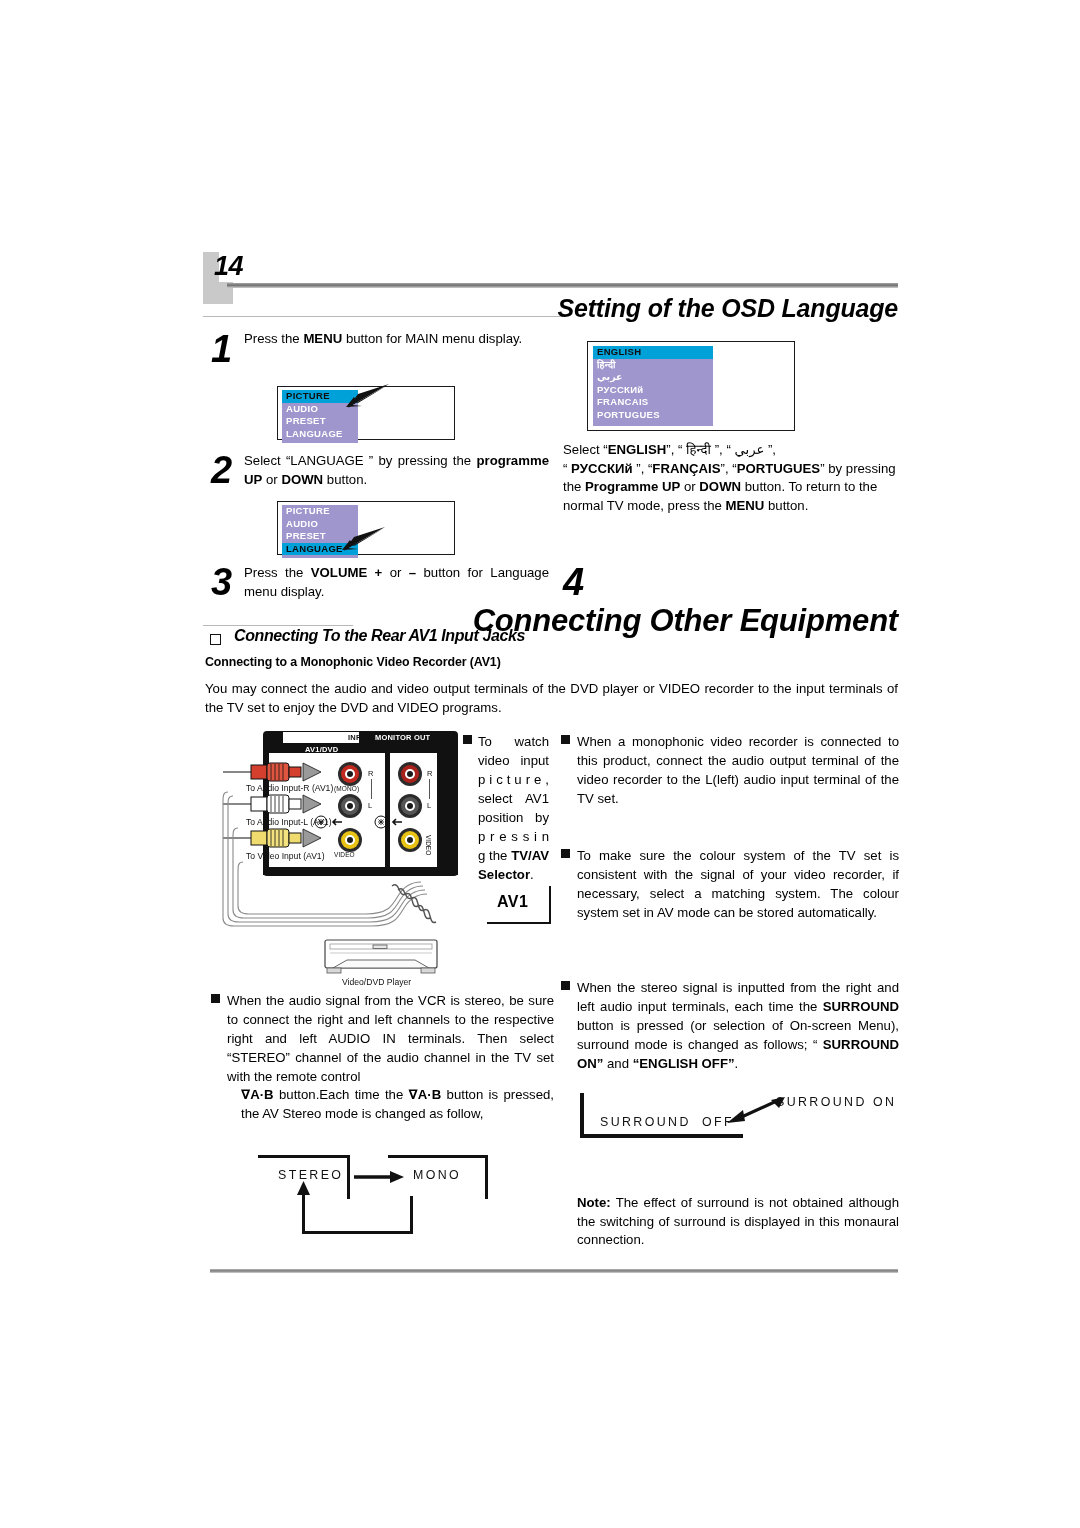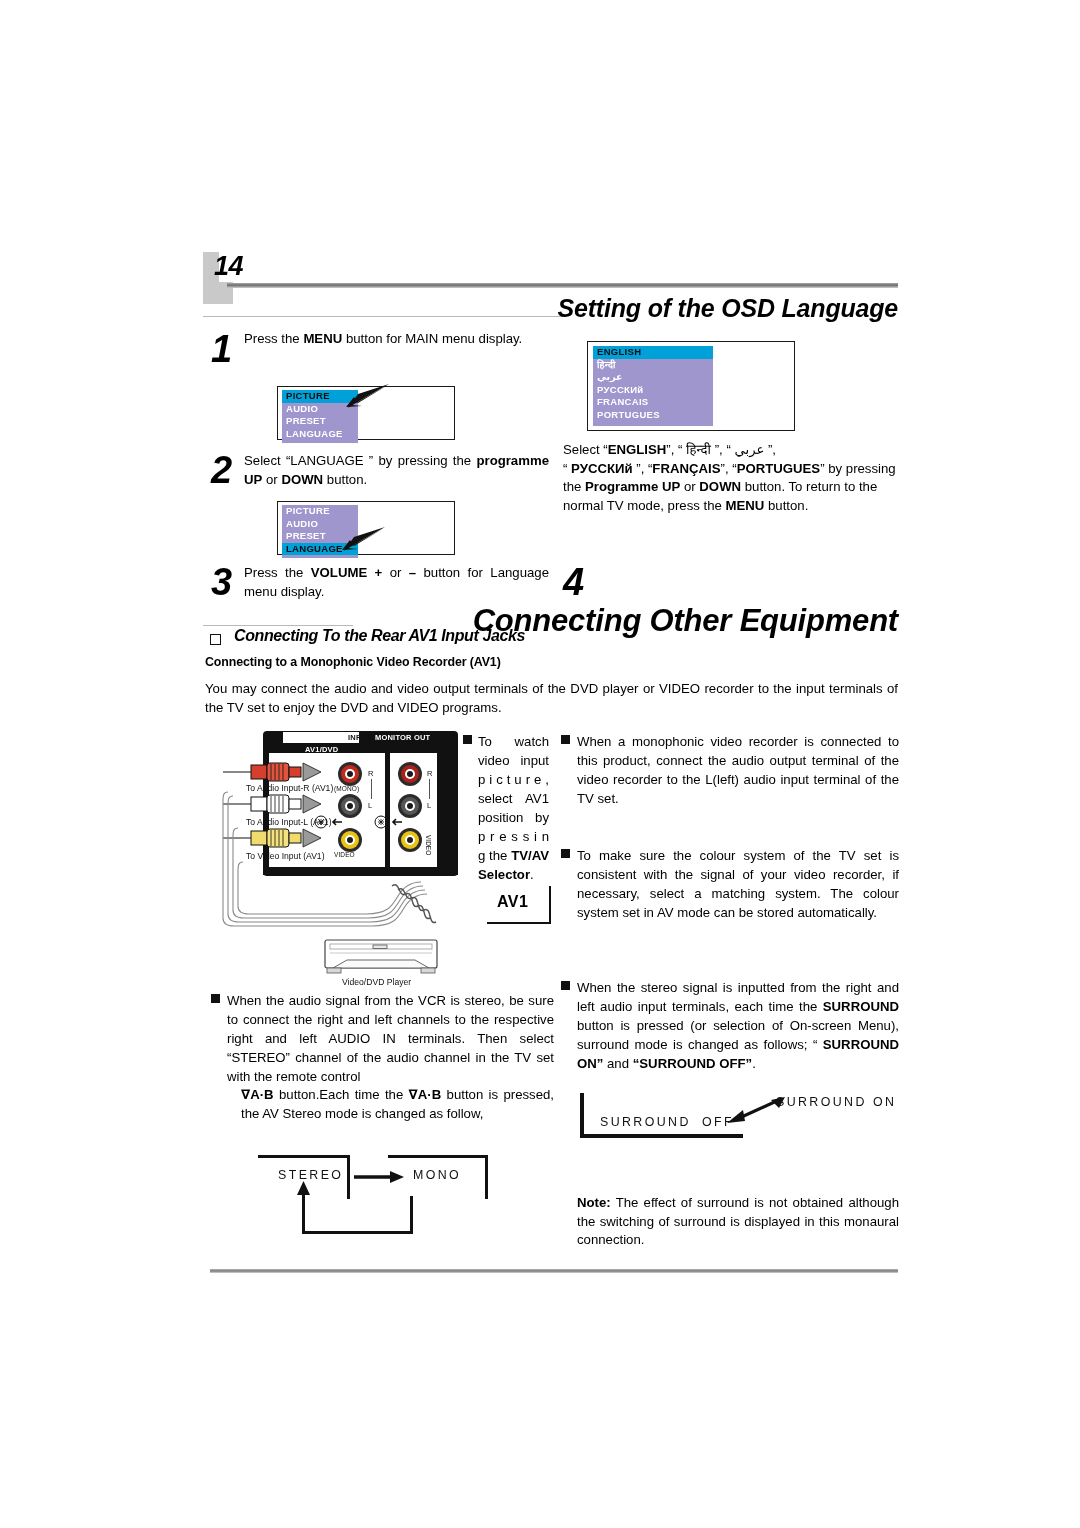--- a/index.html
+++ b/index.html
@@ -291,21 +291,21 @@
   </div>
 
   <div class="bullet" style="left:561px;top:735px;"></div>
   <div class="btxt" style="left:577px;top:732px;width:322px;">When a monophonic video recorder is connected to this product, connect the audio output terminal of the video recorder to the L(left) audio input terminal of the TV set.</div>
 
   <div class="bullet" style="left:561px;top:849px;"></div>
   <div class="btxt" style="left:577px;top:846px;width:322px;">To make sure the colour system of the TV set is consistent with the signal of your video recorder, if necessary,  select a matching system. The colour system set in AV mode can be stored automatically.</div>
 
   <div class="bullet" style="left:561px;top:981px;"></div>
   <div class="btxt" style="left:577px;top:978px;width:322px;">
-    <span>When the stereo signal is inputted from the right and left audio input terminals, each time the </span><b>SURROUND</b><span> button is pressed (or selection of On-screen Menu), surround mode is changed as follows; “ </span><b>SURROUND ON”</b><span> and </span><b>“SURROUND OFF”</b><span>.</span>
+    <span>When the stereo signal is inputted from the right and left audio input terminals, each time the </span><b>SURROUND</b><span> button is pressed (or selection of On-screen Menu), surround mode is changed as follows; “ </span><b>SURROUND ON”</b><span> and </span><b>“ENGLISH OFF”</b><span>.</span>
   </div>
 
   <div class="bullet" style="left:211px;top:994px;"></div>
   <div class="btxt" style="left:241px;top:1085px;width:313px;">
     <b>∇A·B</b><span> button.Each time the </span><b>∇A·B</b><span>  button is pressed, the AV Stereo mode is changed as follow,</span>
   </div>
   <div class="btxt" style="left:227px;top:991px;width:327px;">When the audio signal from the VCR is stereo, be sure to connect the right and left channels to the respective right and left AUDIO IN terminals. Then select “STEREO” channel of the audio channel in the TV set with the remote control</div>
 
   <div style="position:absolute;left:258px;top:1155px;width:250px;height:82px;">
     <div class="ln" style="left:0;top:0;width:92px;height:3px;"></div>

